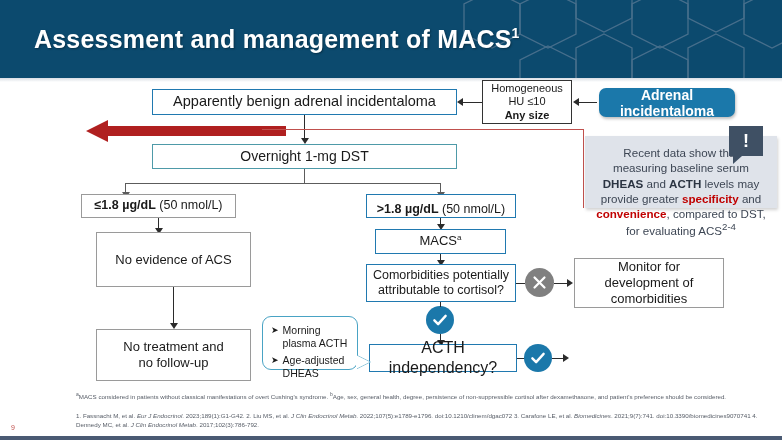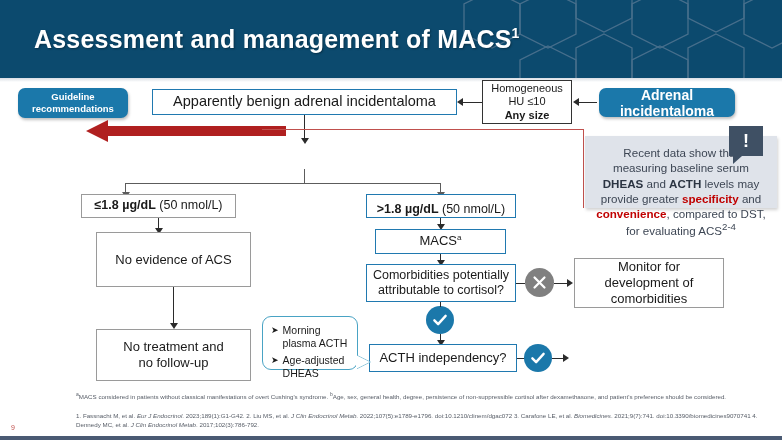--- a/index.html
+++ b/index.html
@@ -146,24 +146,20 @@
         <polygon points="264,54 292,68 292,98 264,112 236,98 236,68"></polygon>
         <polygon points="320,10 348,24 348,54 320,68 292,54 292,24"></polygon>
         <polygon points="96,66 124,80 124,110 96,124 68,110 68,80"></polygon>
         <polygon points="208,66 236,80 236,110 208,124 180,110 180,80"></polygon>
       </g>
     </svg>
     <h1><span>Assessment and management of MACS</span><sup>1</sup></h1>
   </div>
   <div class="hdr-shadow"></div>
 
-  <div class="pill" style="left:18px;top:88px;width:110px;height:30px;font-size:9.5px;line-height:1.22;flex-direction:column;">
-    <span>Guideline</span>
-    <span>recommendations</span>
-  </div>
 
   <div class="pill" style="left:599px;top:88px;width:136px;height:29px;font-size:14px;">
     <span>Adrenal incidentaloma</span>
   </div>
 
   <div class="box b-dark" style="left:482px;top:80px;width:90px;height:44px;flex-direction:column;font-size:11px;">
     <span>Homogeneous</span>
     <span>HU ≤10</span>
     <span style="font-weight:bold;">Any size</span>
   </div>
@@ -171,20 +167,23 @@
   <div class="ln" style="left:578px;top:101.5px;width:19px;height:1.2px;"></div>
   <div class="ah ah-l" style="left:573px;top:98px;"></div>
 
   <div class="box b-blue" style="left:152px;top:89px;width:305px;height:26px;font-size:14.5px;">
     <span>Apparently benign adrenal incidentaloma</span>
   </div>
 
   <div class="ln" style="left:463px;top:101.5px;width:19px;height:1.2px;"></div>
   <div class="ah ah-l" style="left:457px;top:98px;"></div>
 
+  <div class="box b-teal" style="left:152px;top:144px;width:305px;height:25px;font-size:14px;">
+    <span>Overnight 1-mg DST</span>
+  </div>
 
   <div class="ln" style="left:304px;top:115px;width:1.3px;height:24px;"></div>
   <div class="ah ah-d" style="left:300.5px;top:138px;"></div>
 
   <svg class="bigred" style="left:86px;top:120px;width:200px;height:22px;" viewBox="0 0 200 22">
     <polygon points="0,11 22,0 22,6 200,6 200,16 22,16 22,22" fill="#b02020"></polygon>
   </svg>
   <div class="ln-red" style="left:262px;top:129px;width:322px;height:1.2px;"></div>
   <div class="ln-red" style="left:583px;top:129px;width:1.2px;height:79px;"></div>
 
@@ -254,21 +253,21 @@
 
   <div class="badge badge-ok" style="left:426px;top:306px;width:28px;height:28px;">
     <svg viewBox="0 0 24 24" width="18" height="18">
       <path d="M4.5 12.5 L9.5 17.5 L19.5 6.5" stroke="#ffffff" stroke-width="3.2" stroke-linecap="round" stroke-linejoin="round" fill="none"></path>
     </svg>
   </div>
   <div class="ln" style="left:440px;top:302px;width:1.3px;height:5px;"></div>
   <div class="ln" style="left:440px;top:334px;width:1.3px;height:8px;"></div>
   <div class="ah ah-d" style="left:436.5px;top:340px;"></div>
 
-  <div class="box b-blue" style="left:369px;top:344px;width:148px;height:28px;font-size:13px;">
+  <div class="box b-blue" style="left:369px;top:344px;width:148px;height:28px;font-size:16px;">
     <span>ACTH independency?</span>
   </div>
 
   <div class="bubble" style="left:262px;top:316px;width:96px;height:54px;">
     <div class="li">
       <span class="arw">➤</span>
       <span>
         <span>Morning</span><br><span>plasma ACTH</span>
       </span>
     </div>

